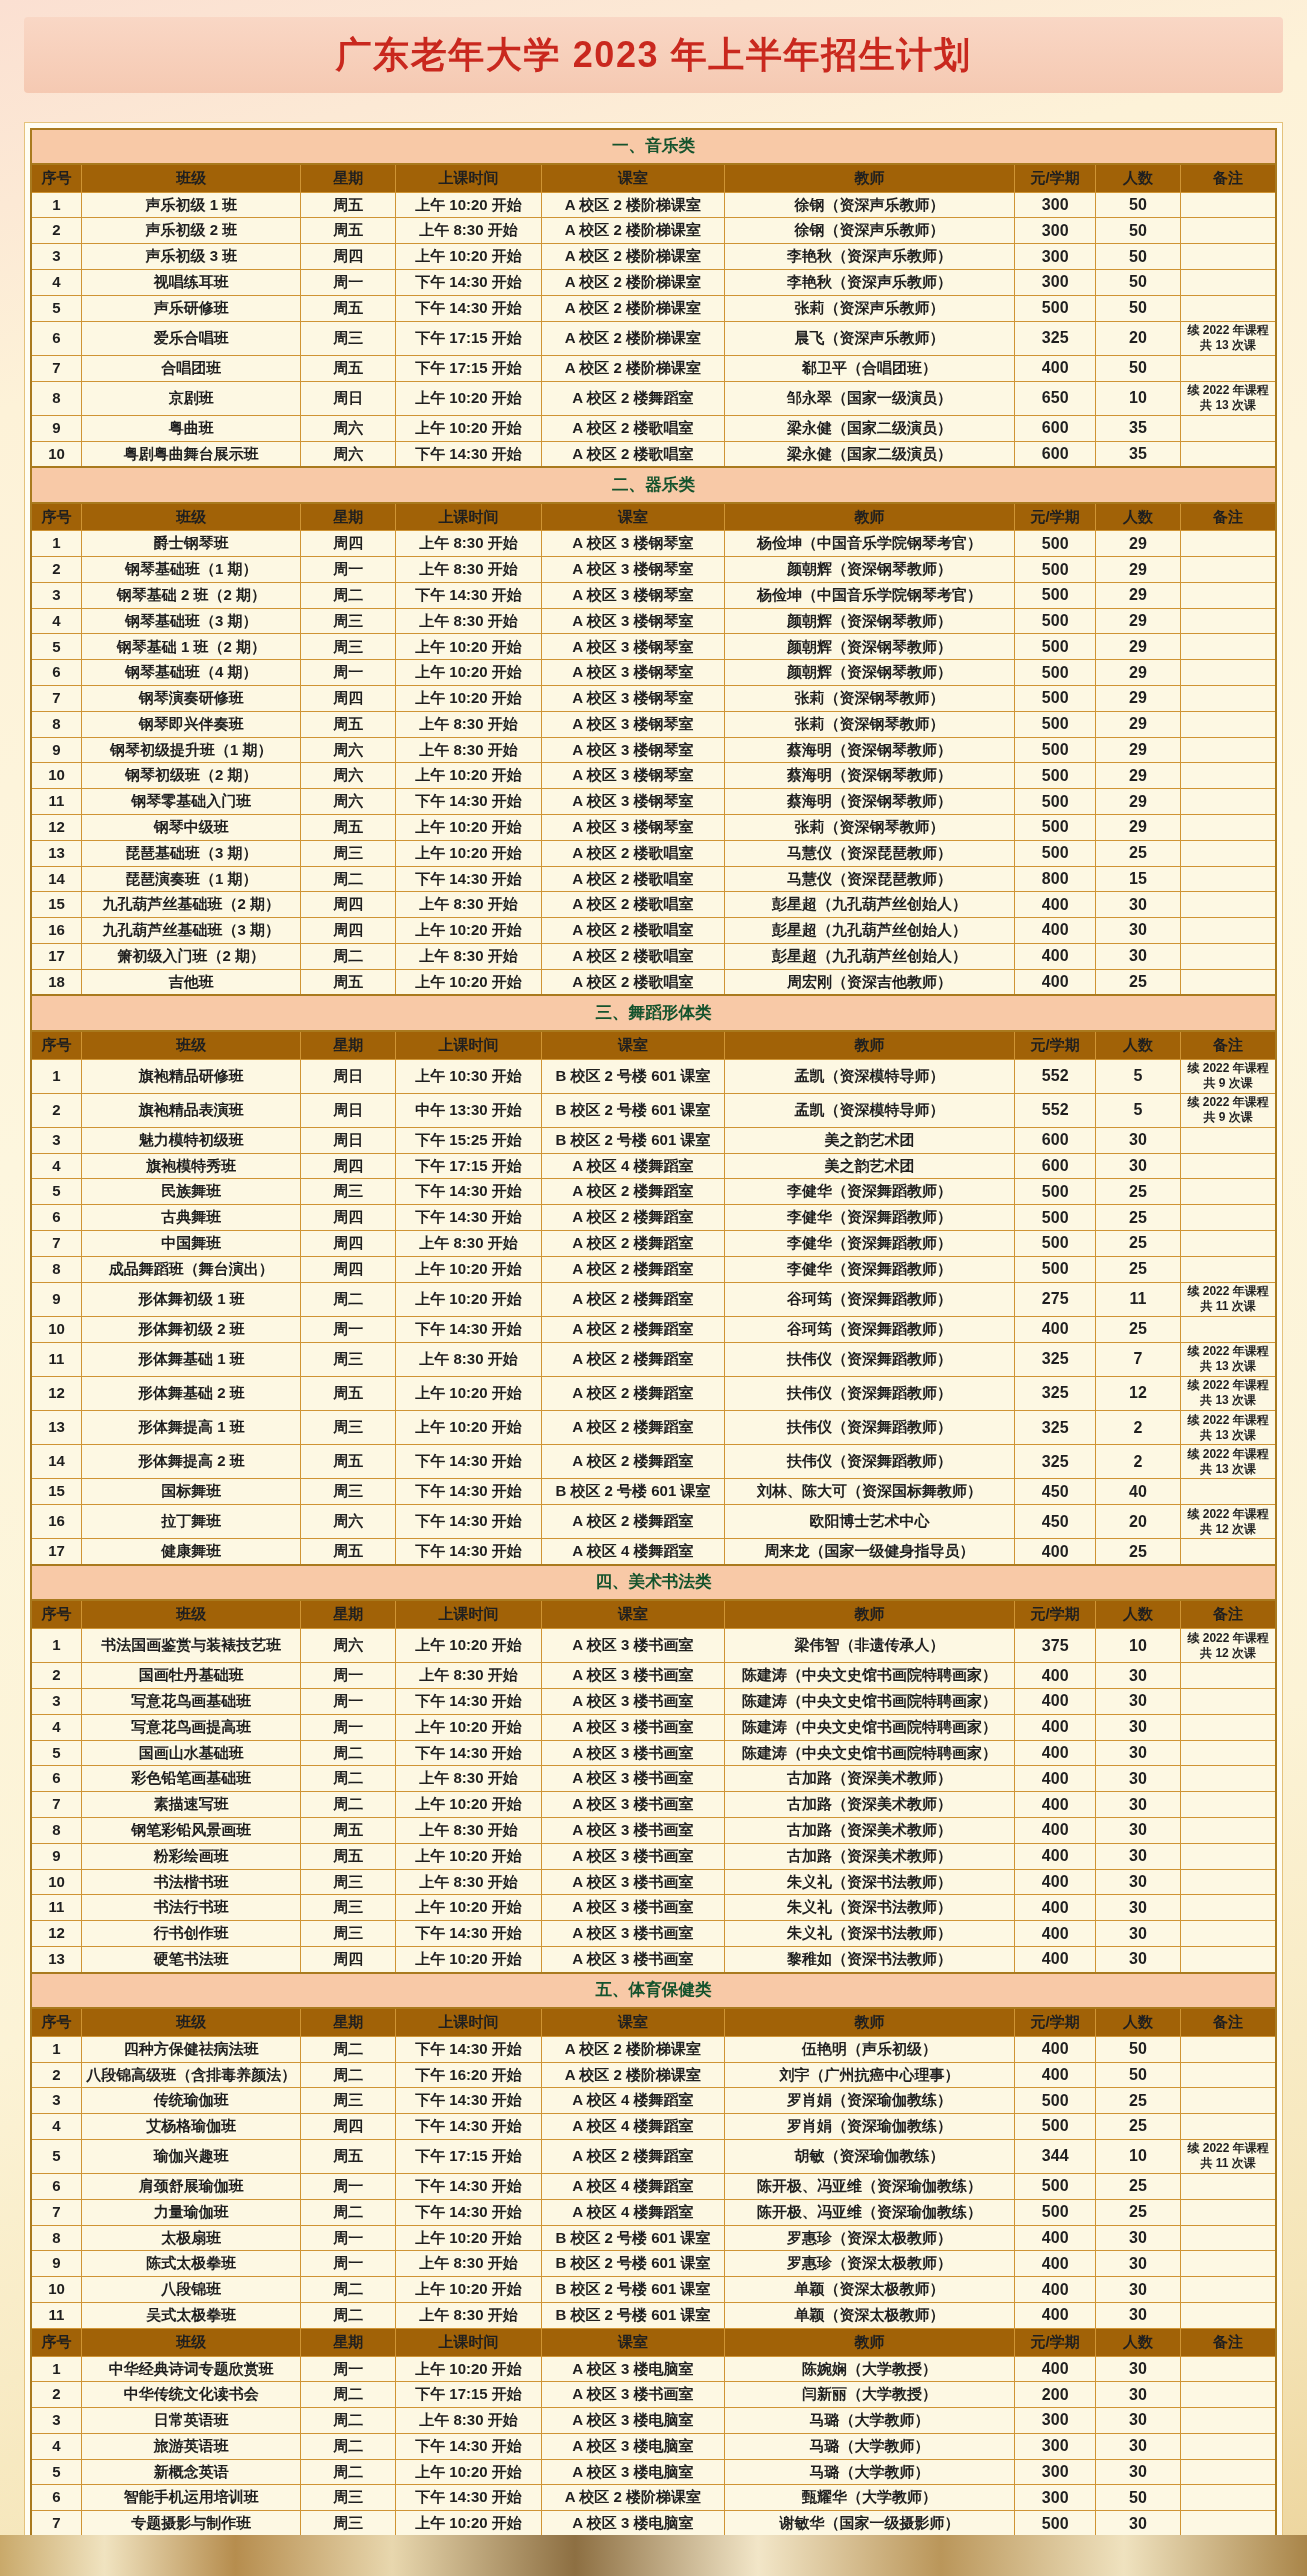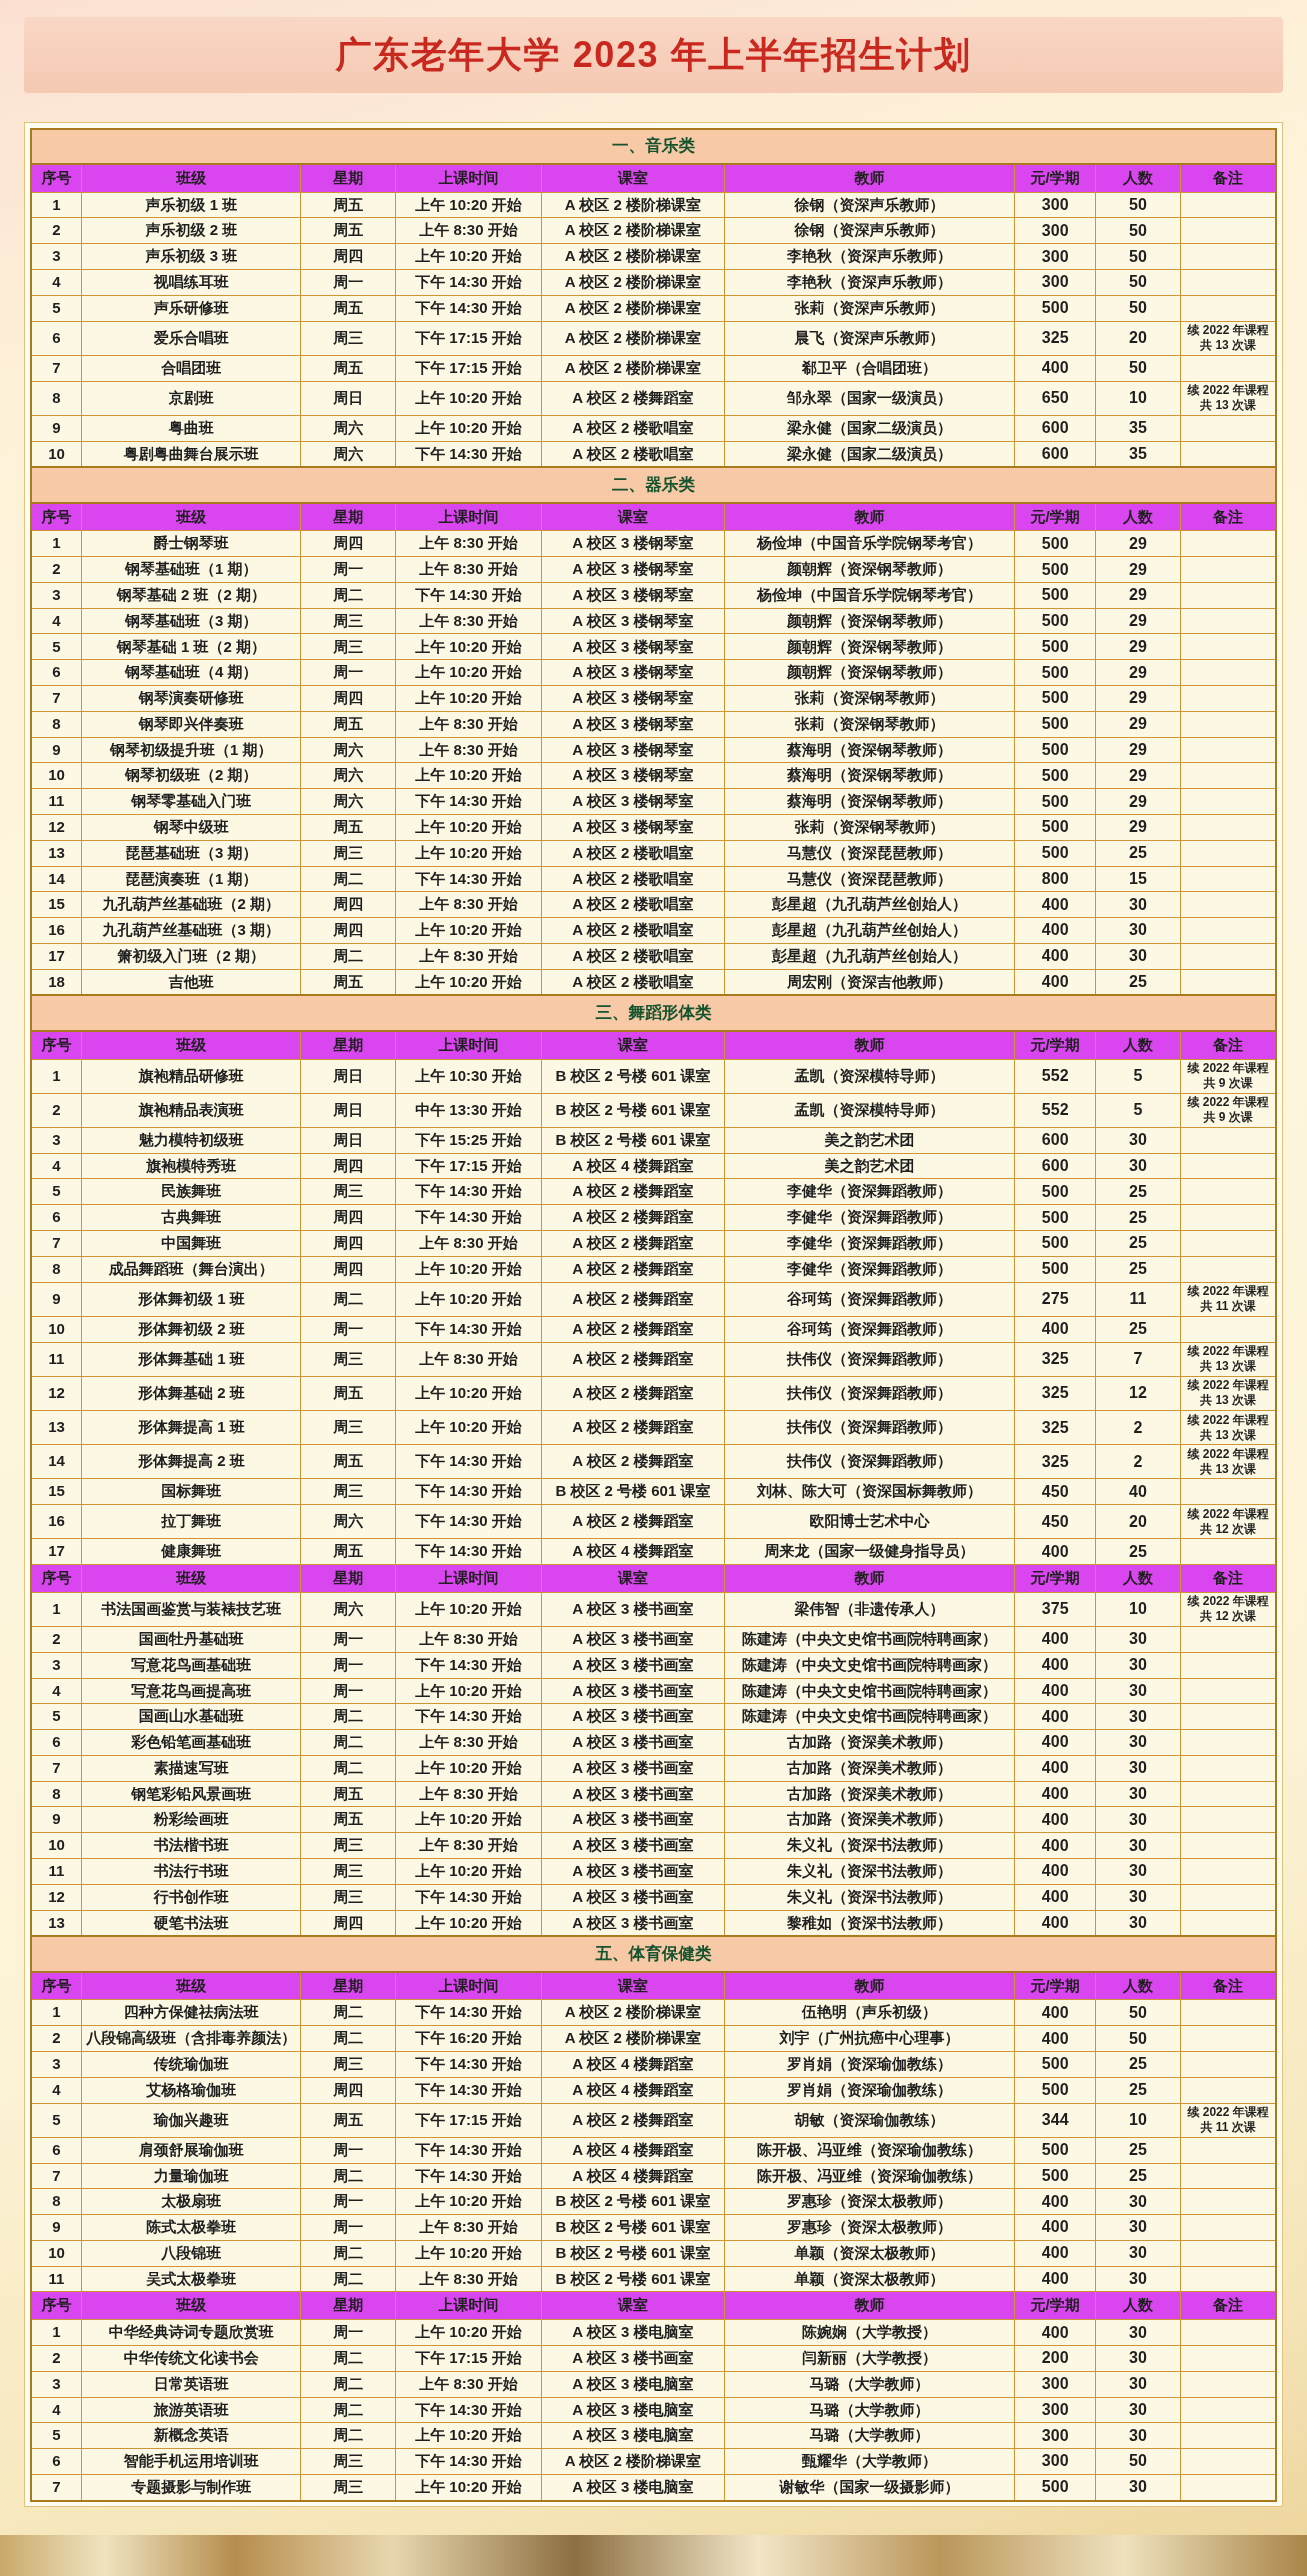--- a/index.html
+++ b/index.html
@@ -30,21 +30,21 @@
   }
   td,th{
     border:1.6px solid #cf9434;color:#1f1f1f;text-align:center;vertical-align:middle;
     padding:2.4px 3.2px;font-size:15px;font-weight:700;line-height:1.25;
     overflow:hidden;
   }
   tr.section-row td{
     background:#f8c9a7;color:#14532d;font-size:16.6px;font-weight:700;
     padding:6.3px 3.2px;border-top:2.4px solid #a97a1e;border-bottom:2.4px solid #a97a1e;
   }
-  tr.head-row th{background:#d946ef;font-size:15px;padding:4px 3.2px;}
+  tr.head-row th{background:#a16207;font-size:15px;padding:4px 3.2px;}
   td.c8{font-size:12px;line-height:1.25;padding:1.6px 2.4px;}
   td.c6,td.c7{font-size:16px;}
 </style>
 </head>
 <body>
 
 <div class="title-banner">
   <h1>广东老年大学 2023 年上半年招生计划</h1>
 </div>
 
@@ -592,20 +592,23 @@
           <td class="c0">17</td>
           <td class="c1">健康舞班</td>
           <td class="c2">周五</td>
           <td class="c3">下午 14:30 开始</td>
           <td class="c4">A 校区 4 楼舞蹈室</td>
           <td class="c5">周来龙（国家一级健身指导员）</td>
           <td class="c6">400</td>
           <td class="c7">25</td>
           <td class="c8"></td>
         </tr>
+        <tr class="section-row">
+          <td colspan="9">四、美术书法类</td>
+        </tr>
         <tr class="head-row">
           <th class="c0">序号</th>
           <th class="c1">班级</th>
           <th class="c2">星期</th>
           <th class="c3">上课时间</th>
           <th class="c4">课室</th>
           <th class="c5">教师</th>
           <th class="c6">元/学期</th>
           <th class="c7">人数</th>
           <th class="c8">备注</th>

